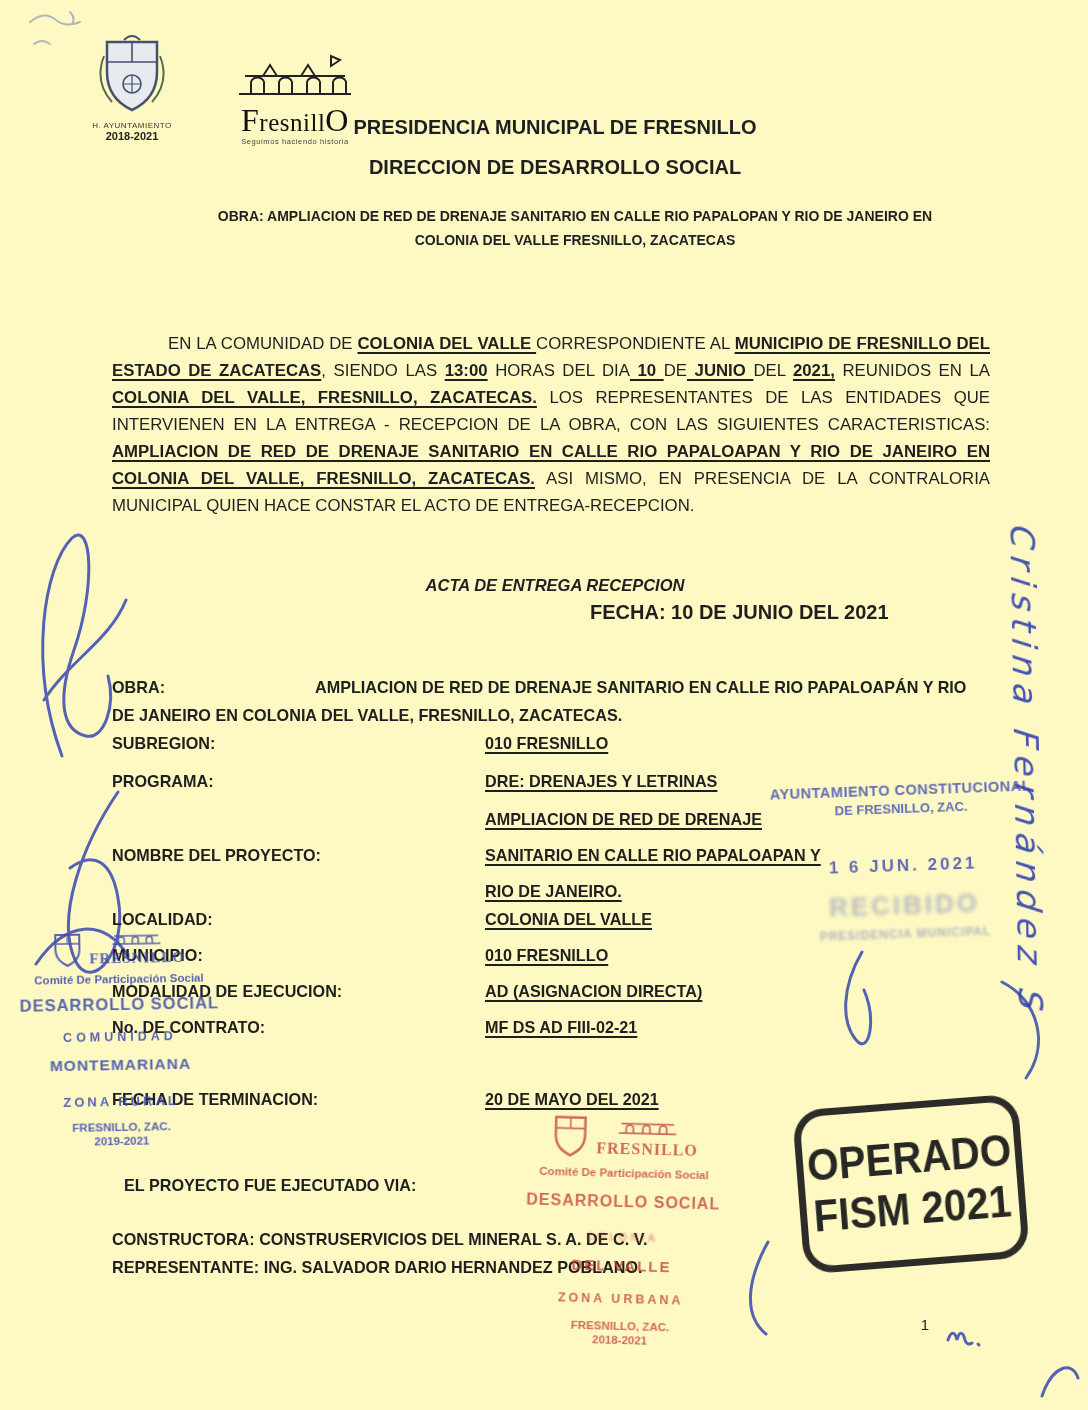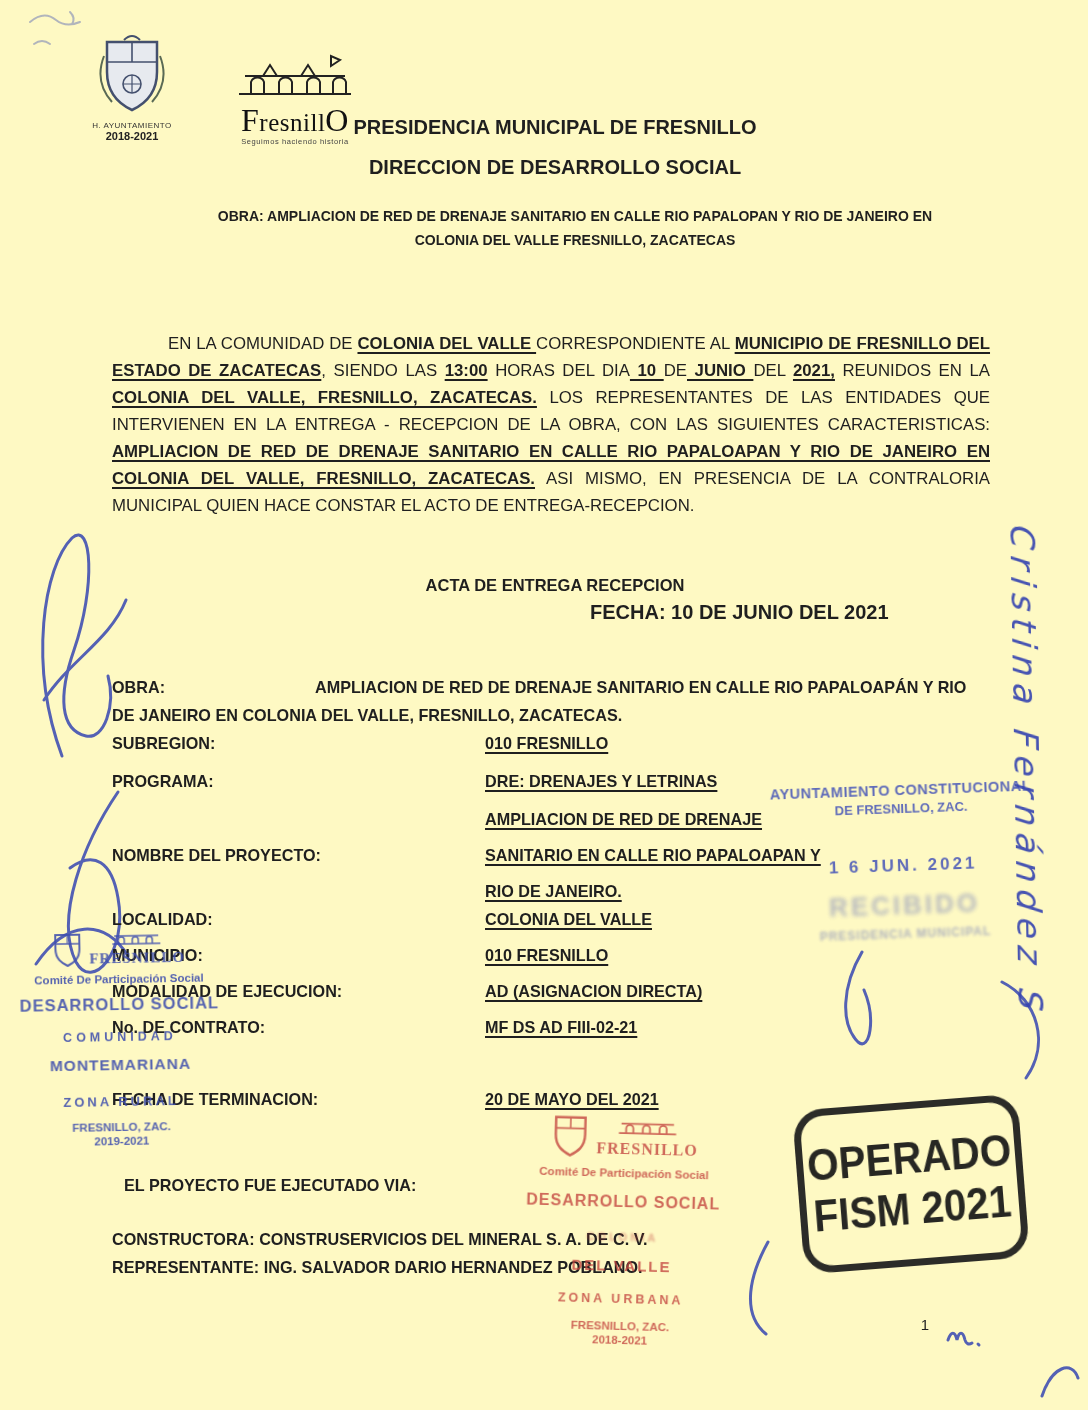--- a/index.html
+++ b/index.html
@@ -22,21 +22,21 @@
   
   .title1 { left:60px; top:116px; width:990px; text-align:center; font-size:20px; font-weight:bold; }
   .title2 { left:60px; top:156px; width:990px; text-align:center; font-size:20px; font-weight:bold; }
   .obra-head { left:150px; top:204px; width:850px; text-align:center; font-size:14px; font-weight:bold; line-height:24px; }
 
   
   .intro { left:112px; top:330px; width:878px; font-size:16.8px; line-height:27px; text-align:justify; margin:0; }
   .intro .ind { display:inline-block; width:56px; }
   .u { text-decoration:underline; text-decoration-thickness:1.6px; text-underline-offset:3px; }
 
-  .acta-title { left:60px; top:576px; width:990px; text-align:center; font-size:16.5px; font-weight:bold; }
+  .acta-title { left:60px; top:576px; width:990px; text-align:center; font-size:16.5px; font-weight:bold;font-style:italic; }
   .fecha { left:590px; top:601px; width:398px; font-size:20px; font-weight:bold; }
 
   
   .frow { position:absolute; left:112px; width:900px; height:24px; font-size:16.2px; font-weight:bold; }
   .flabel { position:absolute; left:0; white-space:nowrap; }
   .fval { position:absolute; left:373px; white-space:nowrap; text-decoration:underline; text-decoration-thickness:1.6px; text-underline-offset:3px; }
   .fvb { position:absolute; left:373px; white-space:nowrap; }
 
   .footline { position:absolute; font-size:16.2px; font-weight:bold; white-space:nowrap; }
   .pagenum { left:905px; top:1316px; width:40px; text-align:center; font-size:15px; }

